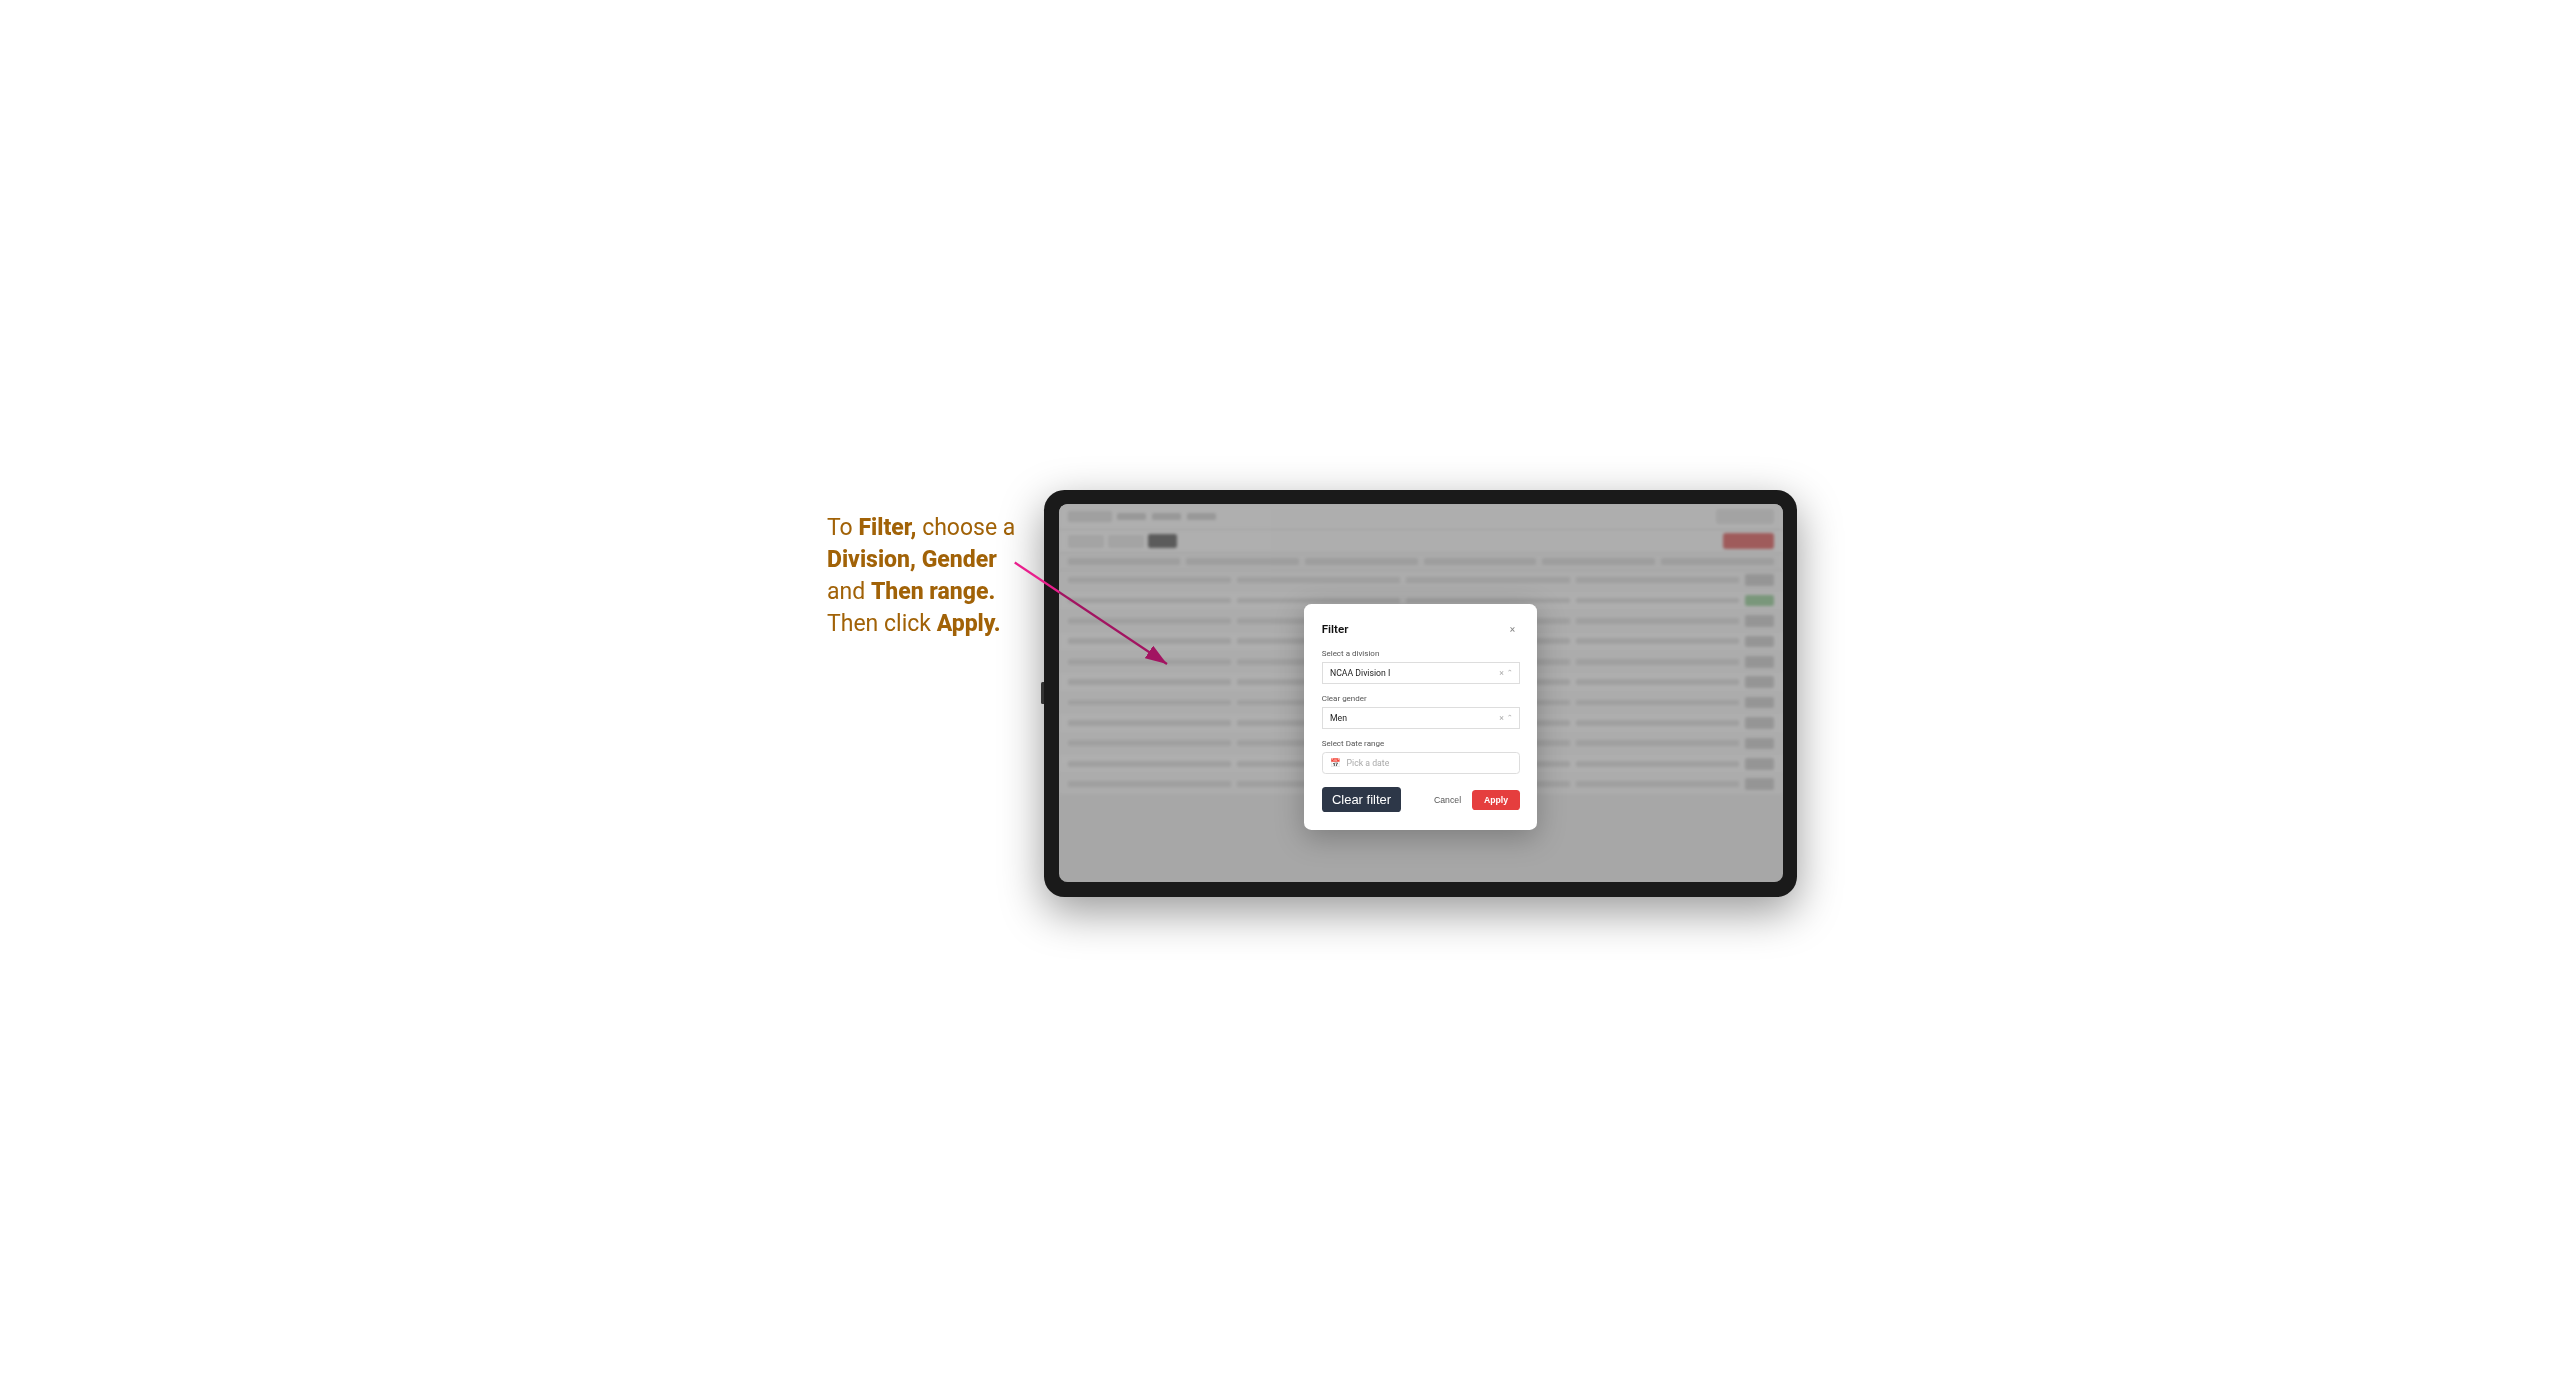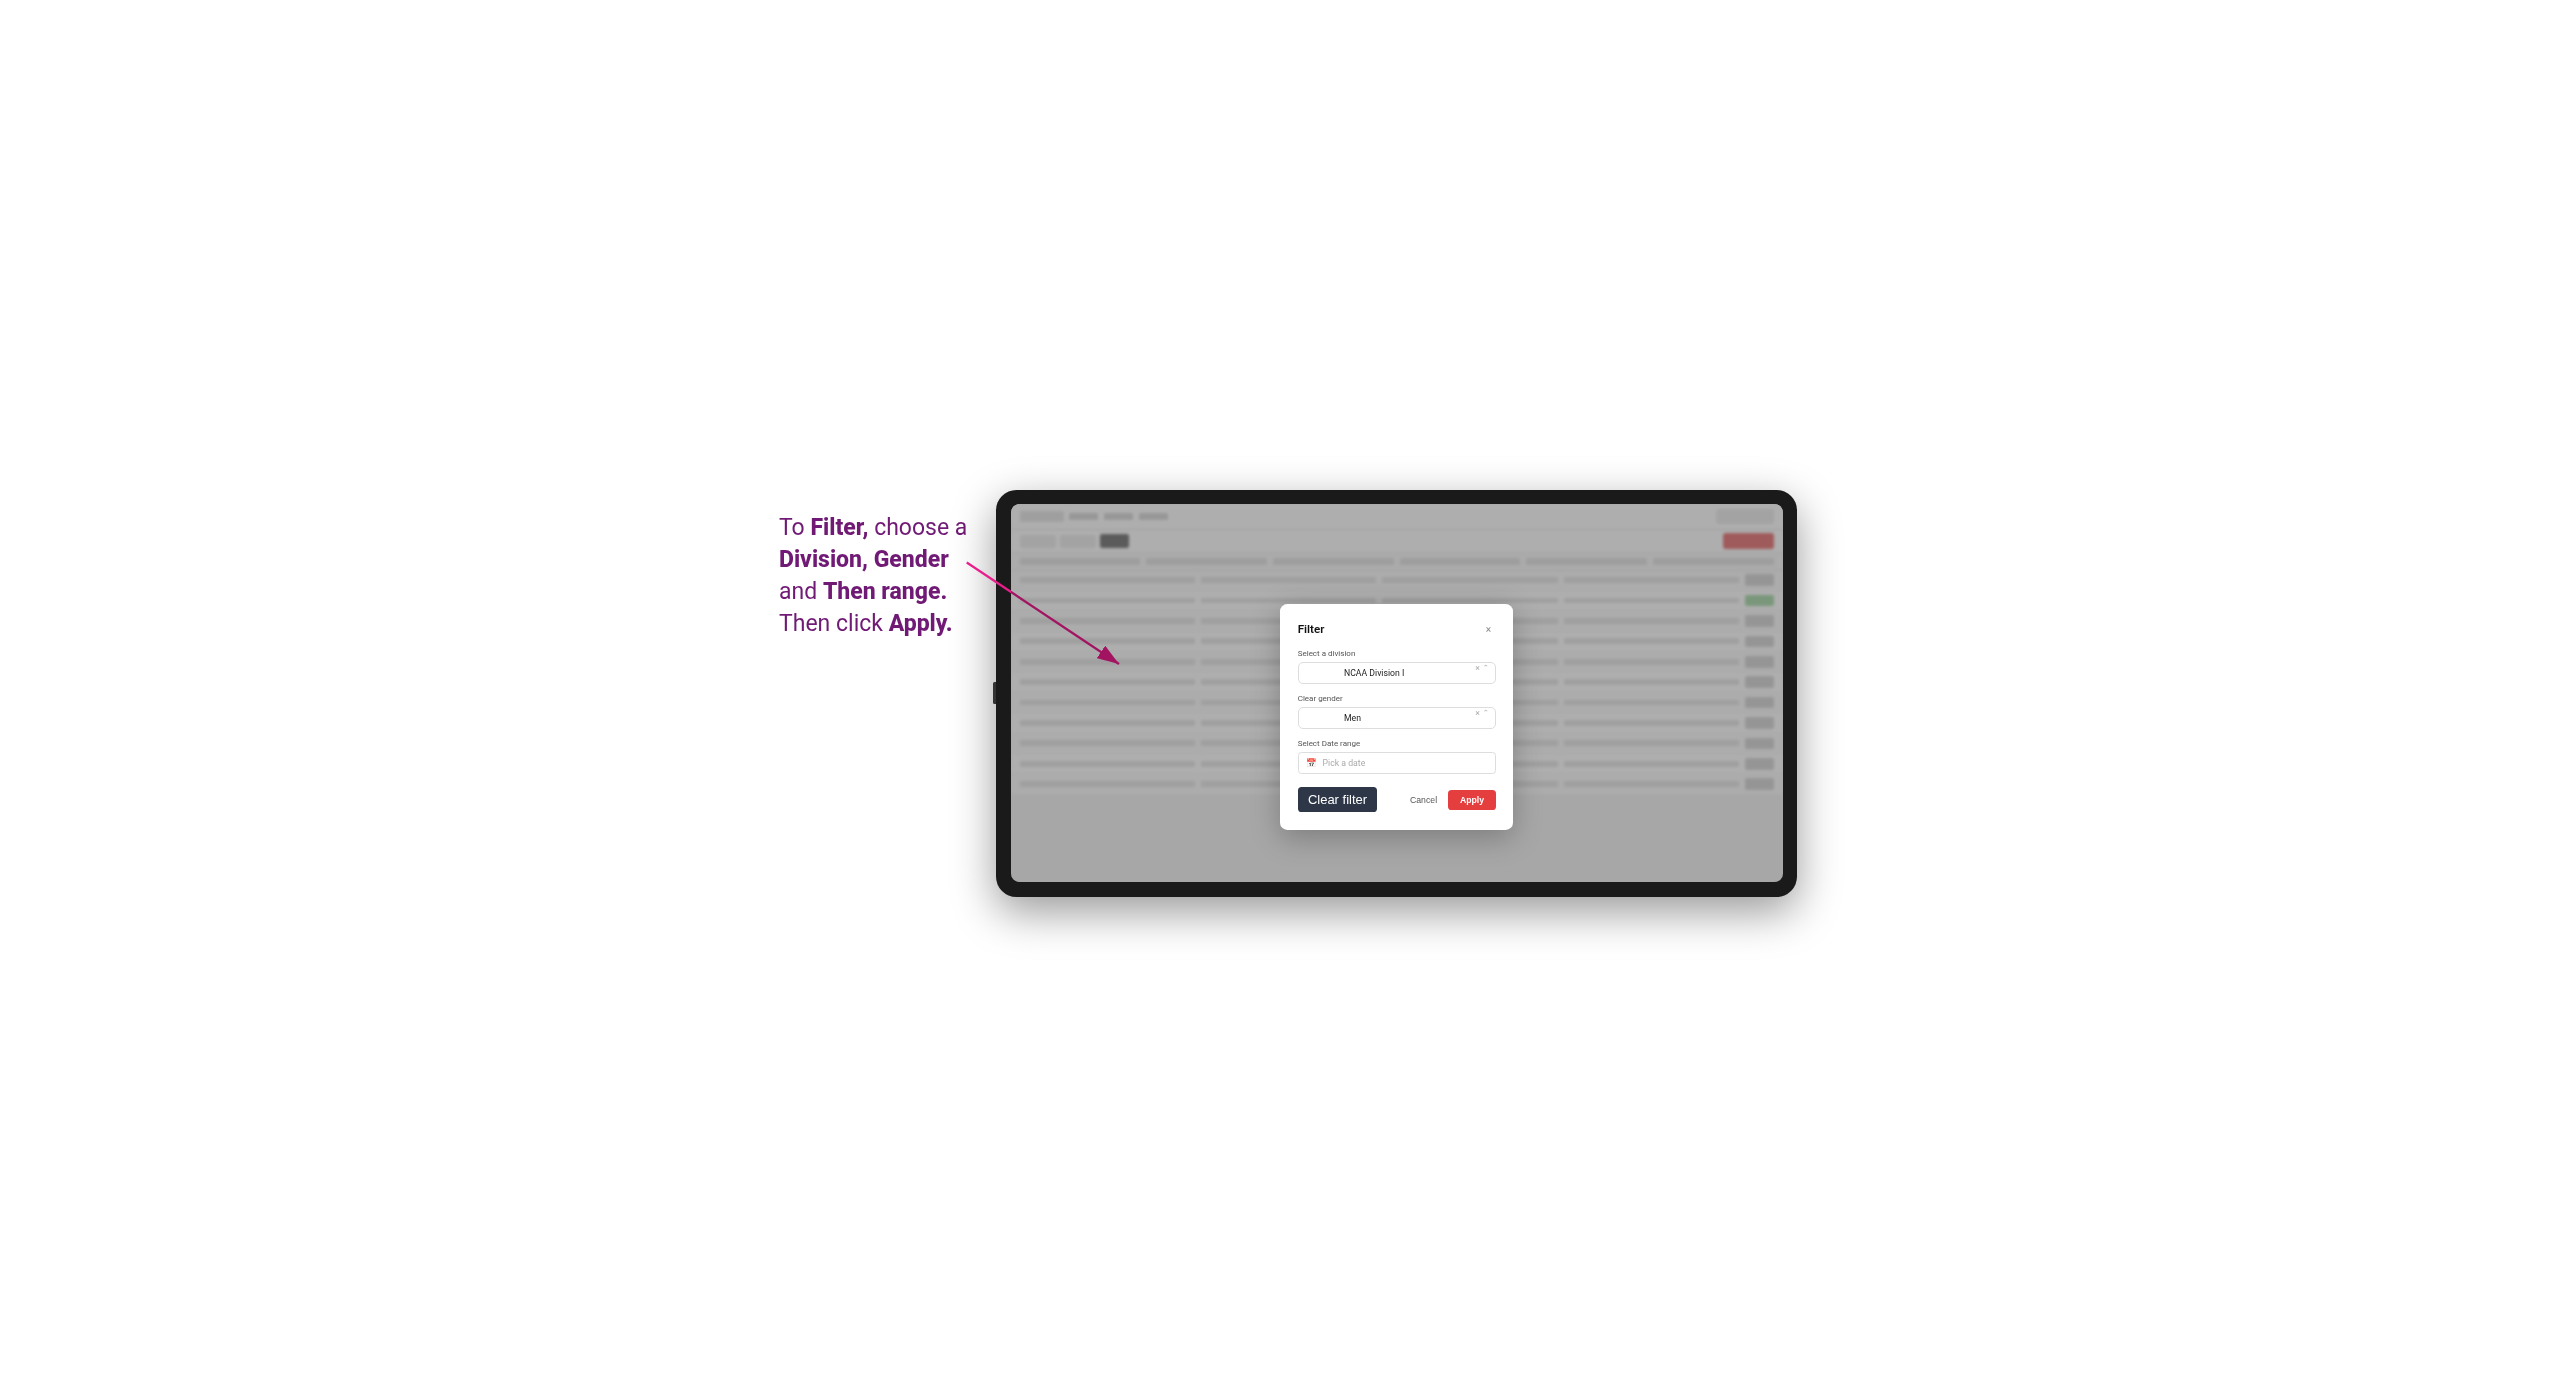--- a/index.html
+++ b/index.html
@@ -18,24 +18,25 @@
       display: flex;
       align-items: flex-start;
       gap: 29px;
       width: 100%;
       max-width: 1018px;
     }
 
     .instruction-text {
       font-size: 23px;
       line-height: 1.4;
-      color: #701a75;
+      color: #a16207;
       max-width: 233px;
       flex-shrink: 0;
       padding-top: 22px;
+      margin-left: 48px;
     }
 
     .instruction-text .bold {
       font-weight: 800;
     }
 
     .tablet-wrapper {
       flex: 1;
       position: relative;
     }
@@ -250,25 +251,24 @@
     .form-label {
       font-size: 8px;
       color: #555;
       margin-bottom: 3.6px;
       display: block;
     }
 
     .form-select-wrapper {
       position: relative;
       border: 0.7px solid #ddd;
-      border-radius: 5px;
+      border-radius: 0;
       background: #fff;
       display: flex;
-      align-items: flex-start;
-      padding-left: 38px;
+      align-items: center;
     }
 
     .form-select-value {
       flex: 1;
       padding: 5.1px 7.3px;
       font-size: 8.7px;
       color: #222;
     }
 
     .form-select-actions {

